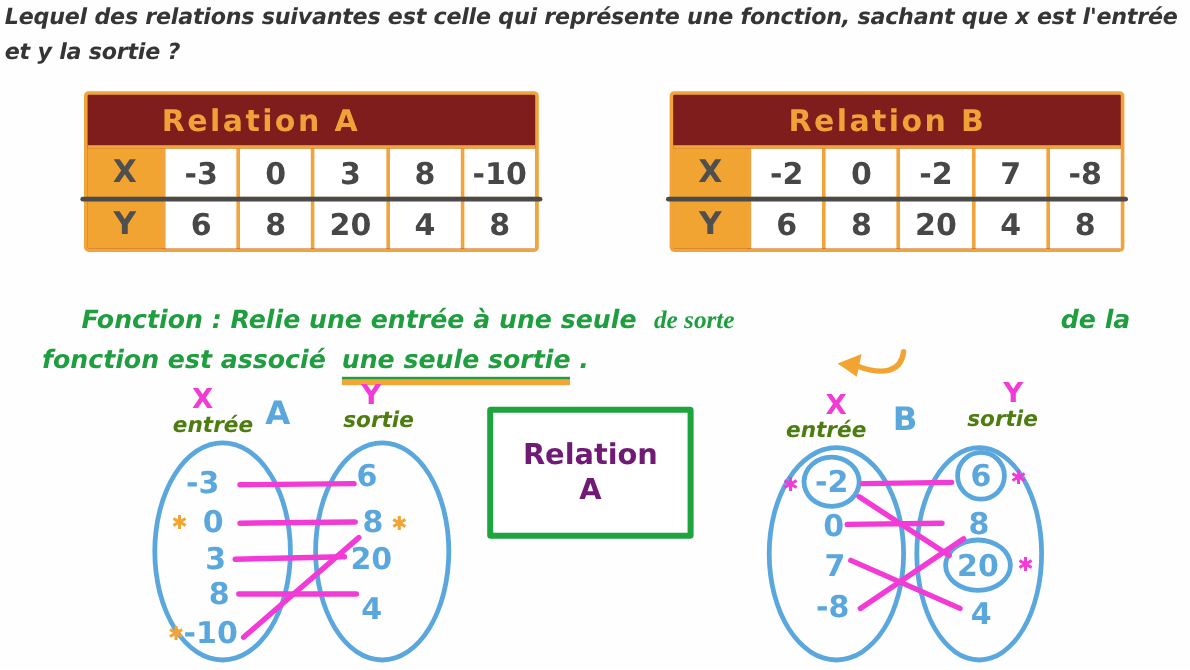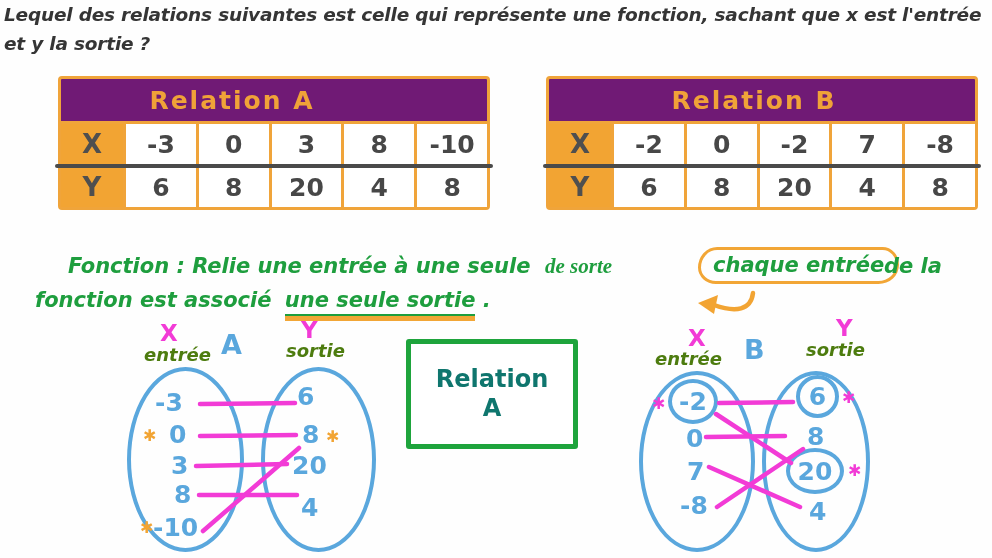--- a/index.html
+++ b/index.html
@@ -4,22 +4,22 @@
 <style>
   html,body{margin:0;padding:0;background:#ffffff;overflow:hidden;}
   #canvas{position:relative;width:992px;height:558px;background:#fefefe;
           font-family:"DejaVu Sans", sans-serif;color:#3c3c3c;}
   .abs{position:absolute;}
 
   
   .question{font-style:italic;font-size:18.5px;font-weight:bold;color:#353535;letter-spacing:-0.2px;white-space:nowrap;}
 
   
-  .rel-table{position:absolute;width:432px;height:134px;box-sizing:border-box;
-             border:3px solid #f0a43a;border-radius:4px;background:#701a75;}
+  .rel-table{position:absolute;width:379px;height:134px;box-sizing:border-box;
+             border:3px solid #f0a43a;border-radius:4px;background:#7f1d1d;margin-left:12px;}
   .rel-title{height:42px;border-bottom:3px solid #f0a43a;display:flex;align-items:center;justify-content:center;
              color:#f0a238;font-weight:bold;font-size:25px;letter-spacing:2px;white-space:nowrap;}
   .title-a{transform:translateX(-42px);}
   .title-b{transform:translateX(-8px);}
   .rel-grid{display:grid;grid-template-columns:62px repeat(5,1fr);grid-auto-rows:40px;gap:3px;background:#f0a43a;}
   .cell{background:#fff;display:flex;align-items:center;justify-content:center;
         font-weight:bold;font-size:25px;color:#474747;}
   .cell.lab{background:#f2a433;color:#4f4f4f;font-size:26px;}
   .xy-divider{position:absolute;left:-6px;width:calc(100% + 12px);top:85px;height:4px;background:#4a4a4a;border-radius:2px;z-index:3;}
 
@@ -39,21 +39,21 @@
   .star.or{color:#f2a433;}
   .star.mg{color:#f23bd6;}
   .ring{position:absolute;border:4px solid #5aa7dd;border-radius:50%;box-sizing:border-box;
         display:flex;align-items:center;justify-content:center;}
   .ring .dnum{position:static;}
 
   
   .answer-box{position:absolute;left:406px;top:339px;width:172px;height:110px;box-sizing:border-box;
               border:5px solid #1ea43c;border-radius:3px;background:#fff;
               display:flex;flex-direction:column;align-items:center;justify-content:center;}
-  .answer-box div{color:#0f766e;font-weight:bold;font-size:24px;line-height:29px;}
+  .answer-box div{color:#701a75;font-weight:bold;font-size:24px;line-height:29px;}
 
   svg.overlay{position:absolute;left:0;top:0;pointer-events:none;z-index:5;}
 </style>
 </head>
 <body>
 
 <div id="canvas">
 
   <div class="abs question" style="left:4px;top:4px;">Lequel des relations suivantes est celle qui représente une fonction, sachant que x est l'entrée</div>
   <div class="abs question" style="left:4px;top:33px;">et y la sortie ?</div>
@@ -95,23 +95,20 @@
       <div class="cell">8</div>
       <div class="cell">20</div>
       <div class="cell">4</div>
       <div class="cell">8</div>
     </div>
     <div class="xy-divider"></div>
   </div>
 
   <div class="abs def" style="left:68px;top:254px;">Fonction : Relie une entrée à une seule</div>
   <div class="abs def" style="left:545px;top:254px;font-family:Liberation Serif, serif;">de sorte</div>
-  <div class="cloud">
-    <span class="def">chaque entrée</span>
-  </div>
   <div class="abs def" style="left:884px;top:254px;">de la</div>
   <div class="abs def" style="left:35px;top:288px;">
     <span>fonction est associé</span>
     <span class="underl" style="margin-left:6px;">une seule sortie</span>
     <span>.</span>
   </div>
 
   <div class="answer-box">
     <div>Relation</div>
     <div>A</div>

